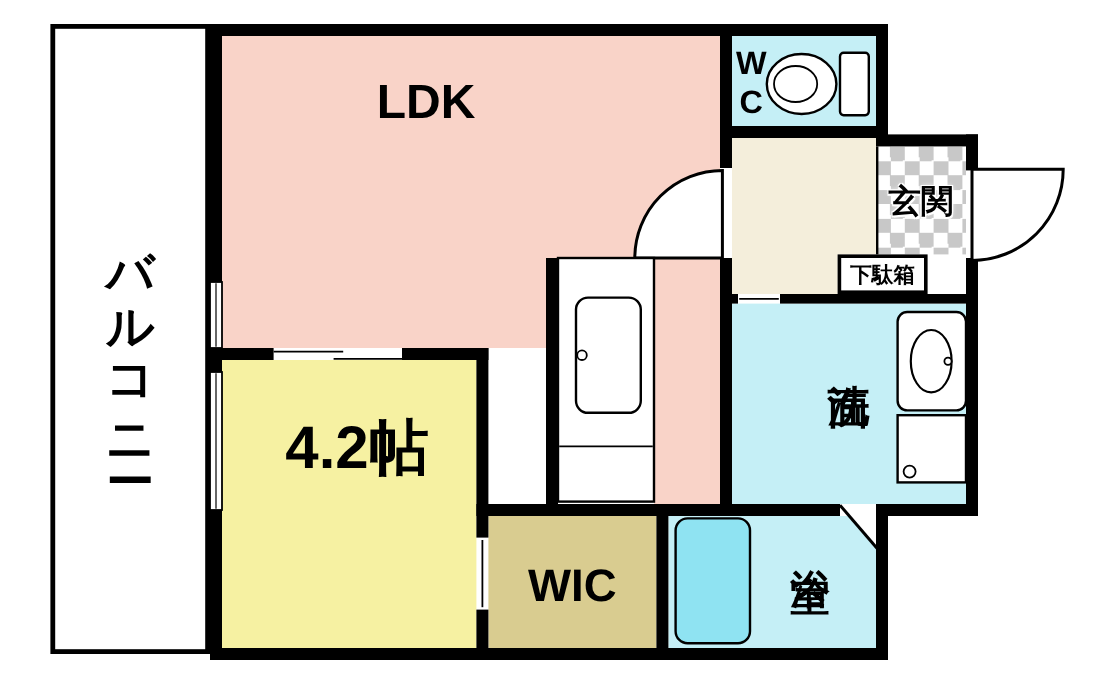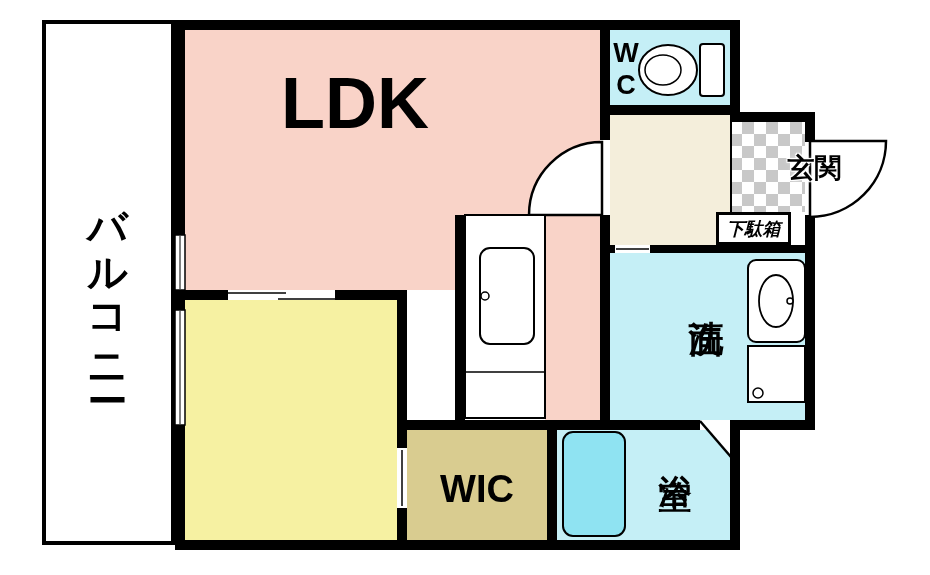--- a/index.html
+++ b/index.html
@@ -14,21 +14,21 @@
   .vtext { writing-mode:vertical-rl; }
   .upright { text-orientation:upright; }
   svg.fx { position:absolute; left:0; top:0; z-index:4; }
   .checker { position:absolute; z-index:1;
     background-image:repeating-conic-gradient(var(--checker,#c8c8c8) 0% 25%, #ffffff 0% 50%);
     background-size:24px 24px; }
   .shoe { position:absolute; z-index:2; background:#fff; border:3px solid var(--wall,#000);
     display:flex; align-items:center; justify-content:center; }
   .balcony { position:absolute; z-index:0; background:#fff; border:4px solid var(--wall,#000);
     display:flex; align-items:center; justify-content:center; }
-  .halo { text-shadow:-1px -1px 0 #fff, 1px -1px 0 #fff, -1px 1px 0 #fff, 1px 1px 0 #fff, 0 0 4px #fff;margin-left:47px; }
+  .halo { text-shadow:-1px -1px 0 #fff, 1px -1px 0 #fff, -1px 1px 0 #fff, 1px 1px 0 #fff, 0 0 4px #fff; }
 </style>
 </head>
 <body>
 
 <div class="plan">
 
   <div class="balcony" style="left:42px; top:20px; width:133px; height:525px;">
     <div class="label vtext" style="position:static; font-size:40px; letter-spacing:4px;">バルコニー</div>
   </div>
 
@@ -36,21 +36,21 @@
   <div class="fill" style="left:185px; top:215px; width:270px; height:75px;  background:var(--ldk);"></div>
   <div class="fill" style="left:545px; top:215px; width:55px;  height:205px; background:var(--ldk);"></div>
   <div class="fill" style="left:185px; top:300px; width:212px; height:240px; background:var(--western_room);"></div>
   <div class="fill" style="left:407px; top:430px; width:140px; height:110px; background:var(--wic);"></div>
   <div class="fill" style="left:557px; top:430px; width:173px; height:110px; background:var(--wet_area);"></div>
   <div class="fill" style="left:610px; top:253px; width:195px; height:167px; background:var(--wet_area);"></div>
   <div class="fill" style="left:610px; top:115px; width:120px; height:130px; background:var(--hallway);"></div>
   <div class="fill" style="left:610px; top:30px;  width:120px; height:75px;  background:var(--wet_area);"></div>
 
   <div class="checker" style="left:730px; top:122px; width:75px; height:90px;"></div>
-  <div class="shoe" style="left:716px; top:212px; width:75px; height:33px;font-style:italic;">
+  <div class="shoe" style="left:698px; top:212px; width:75px; height:33px;">
     <span class="label" style="position:static; font-size:18px;">下駄箱</span>
   </div>
 
   <div class="wall" style="left:175px; top:20px;  width:10px;  height:215px;"></div>
   <div class="wall" style="left:175px; top:290px; width:10px;  height:20px;"></div>
   <div class="wall" style="left:175px; top:425px; width:10px;  height:125px;"></div>
   <div class="wall" style="left:175px; top:20px;  width:565px; height:10px;"></div>
   <div class="wall" style="left:175px; top:540px; width:565px; height:10px;"></div>
   <div class="wall" style="left:730px; top:20px;  width:10px;  height:100px;"></div>
   <div class="wall" style="left:730px; top:112px; width:85px;  height:10px;"></div>
@@ -121,25 +121,26 @@
       <line x1="278" y1="299" x2="335" y2="299" stroke="#000" stroke-width="1.5"></line>
     </g>
     <g>
       <line x1="402" y1="450" x2="402" y2="506" stroke="#000" stroke-width="1.5"></line>
     </g>
     <g>
       <line x1="616" y1="249" x2="649" y2="249" stroke="#000" stroke-width="1.5"></line>
     </g>
   </svg>
 
-  <div class="label center" style="left:200px; top:62px; width:310px; font-size:72px; line-height:1.15;">
+  <div class="label center" style="left:200px; top:62px; width:310px; font-size:40px; line-height:1.15;">
     <span style="display:block;">LDK</span>
   </div>
 
   <div class="label center" style="left:190px; top:345px; width:215px; font-size:50px; line-height:1.15;">
+    <span style="display:block;">4.2帖</span>
   </div>
 
   <div class="label center" style="left:407px; top:468px; width:140px; font-size:38px;">WIC</div>
 
   <div class="label vtext upright" style="left:610px; top:38px; font-size:27px; letter-spacing:2px;">WC</div>
 
   <div class="label center halo" style="left:730px; top:150px; width:75px; font-size:27px;">玄関</div>
 
   <div class="label vtext" style="left:682px; top:292px; font-size:35px; letter-spacing:5px;">洗面</div>
 

